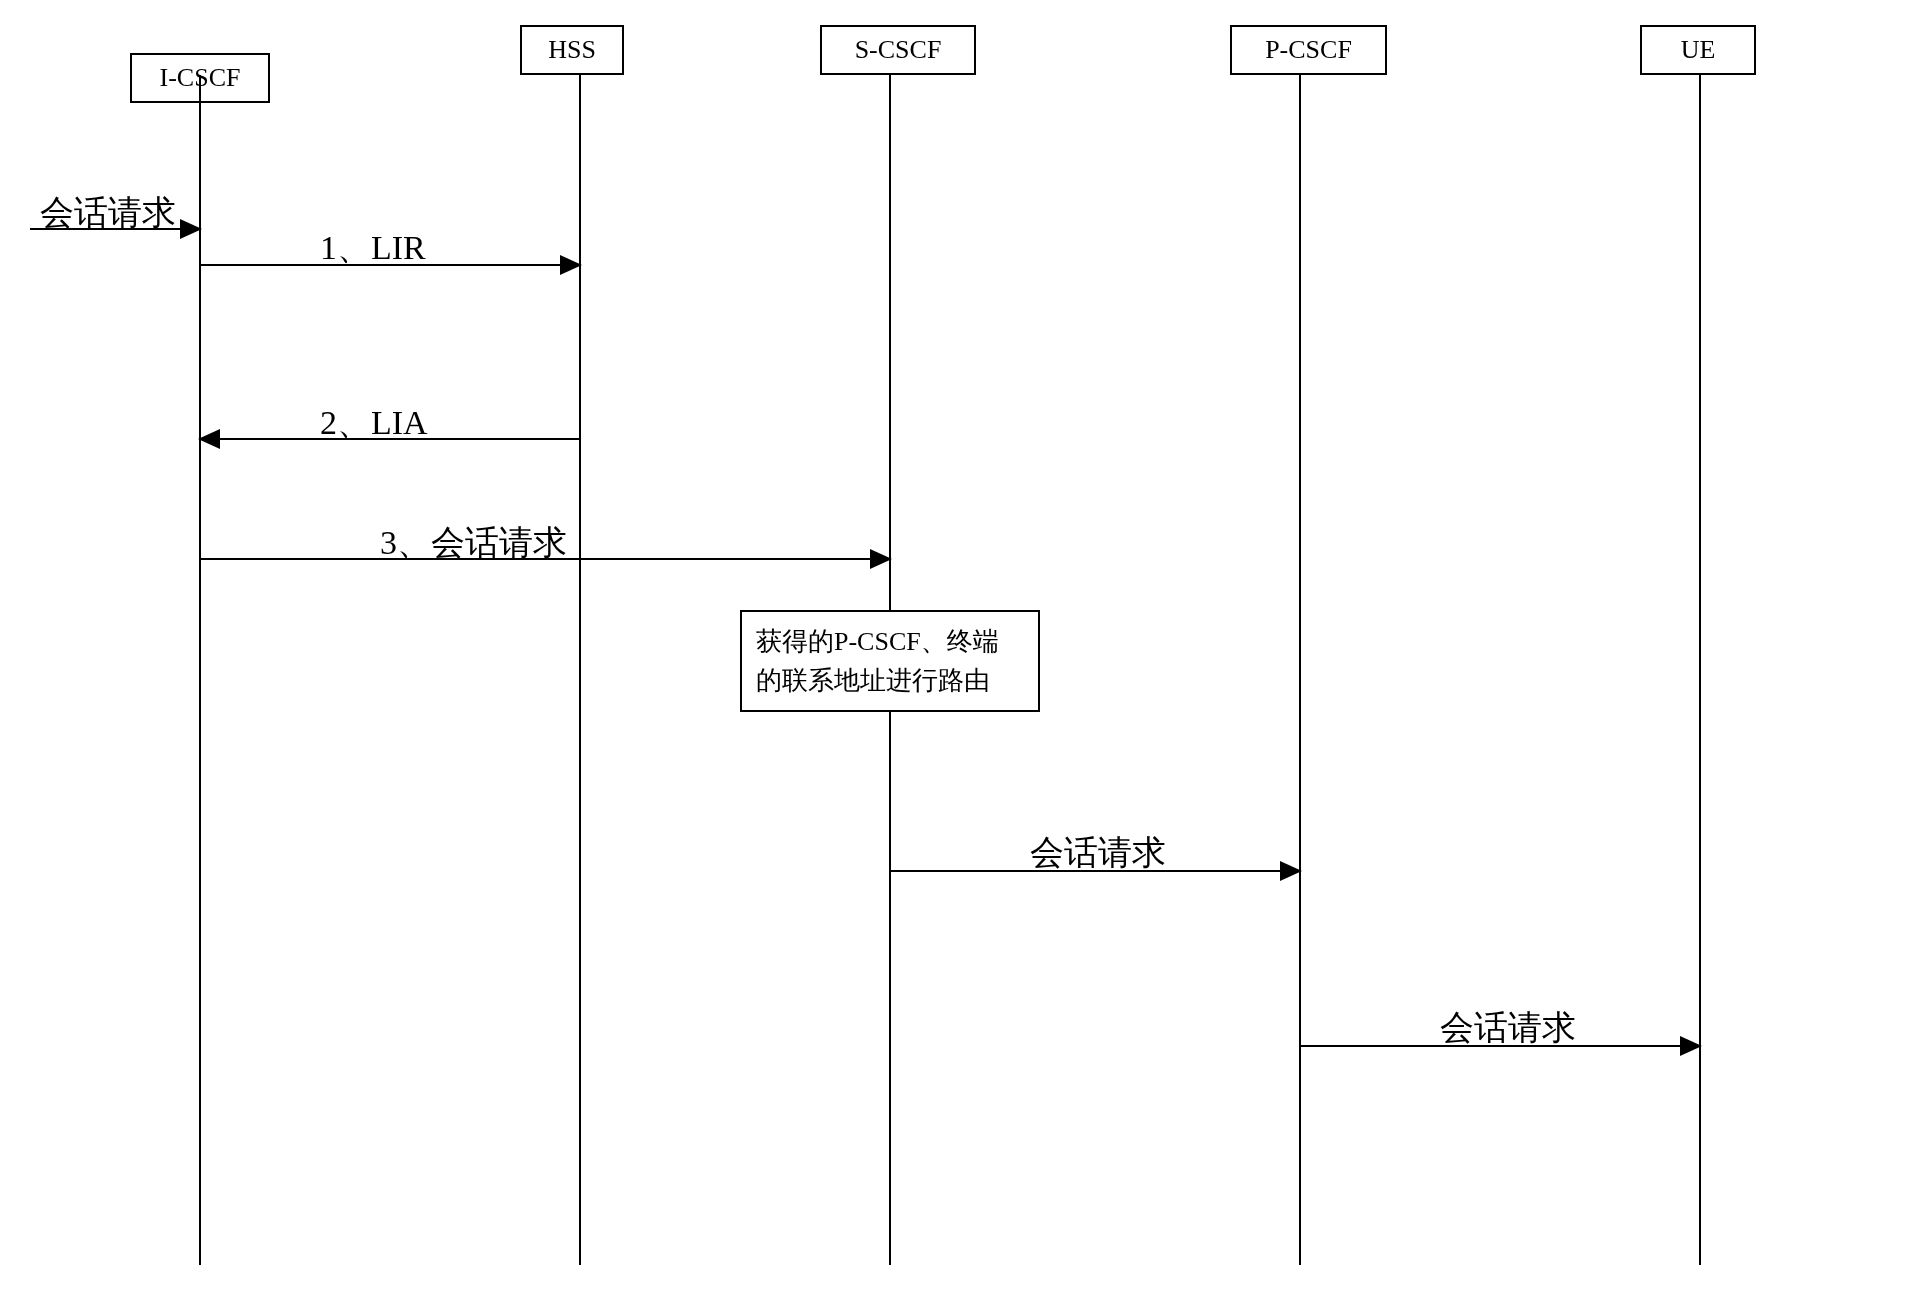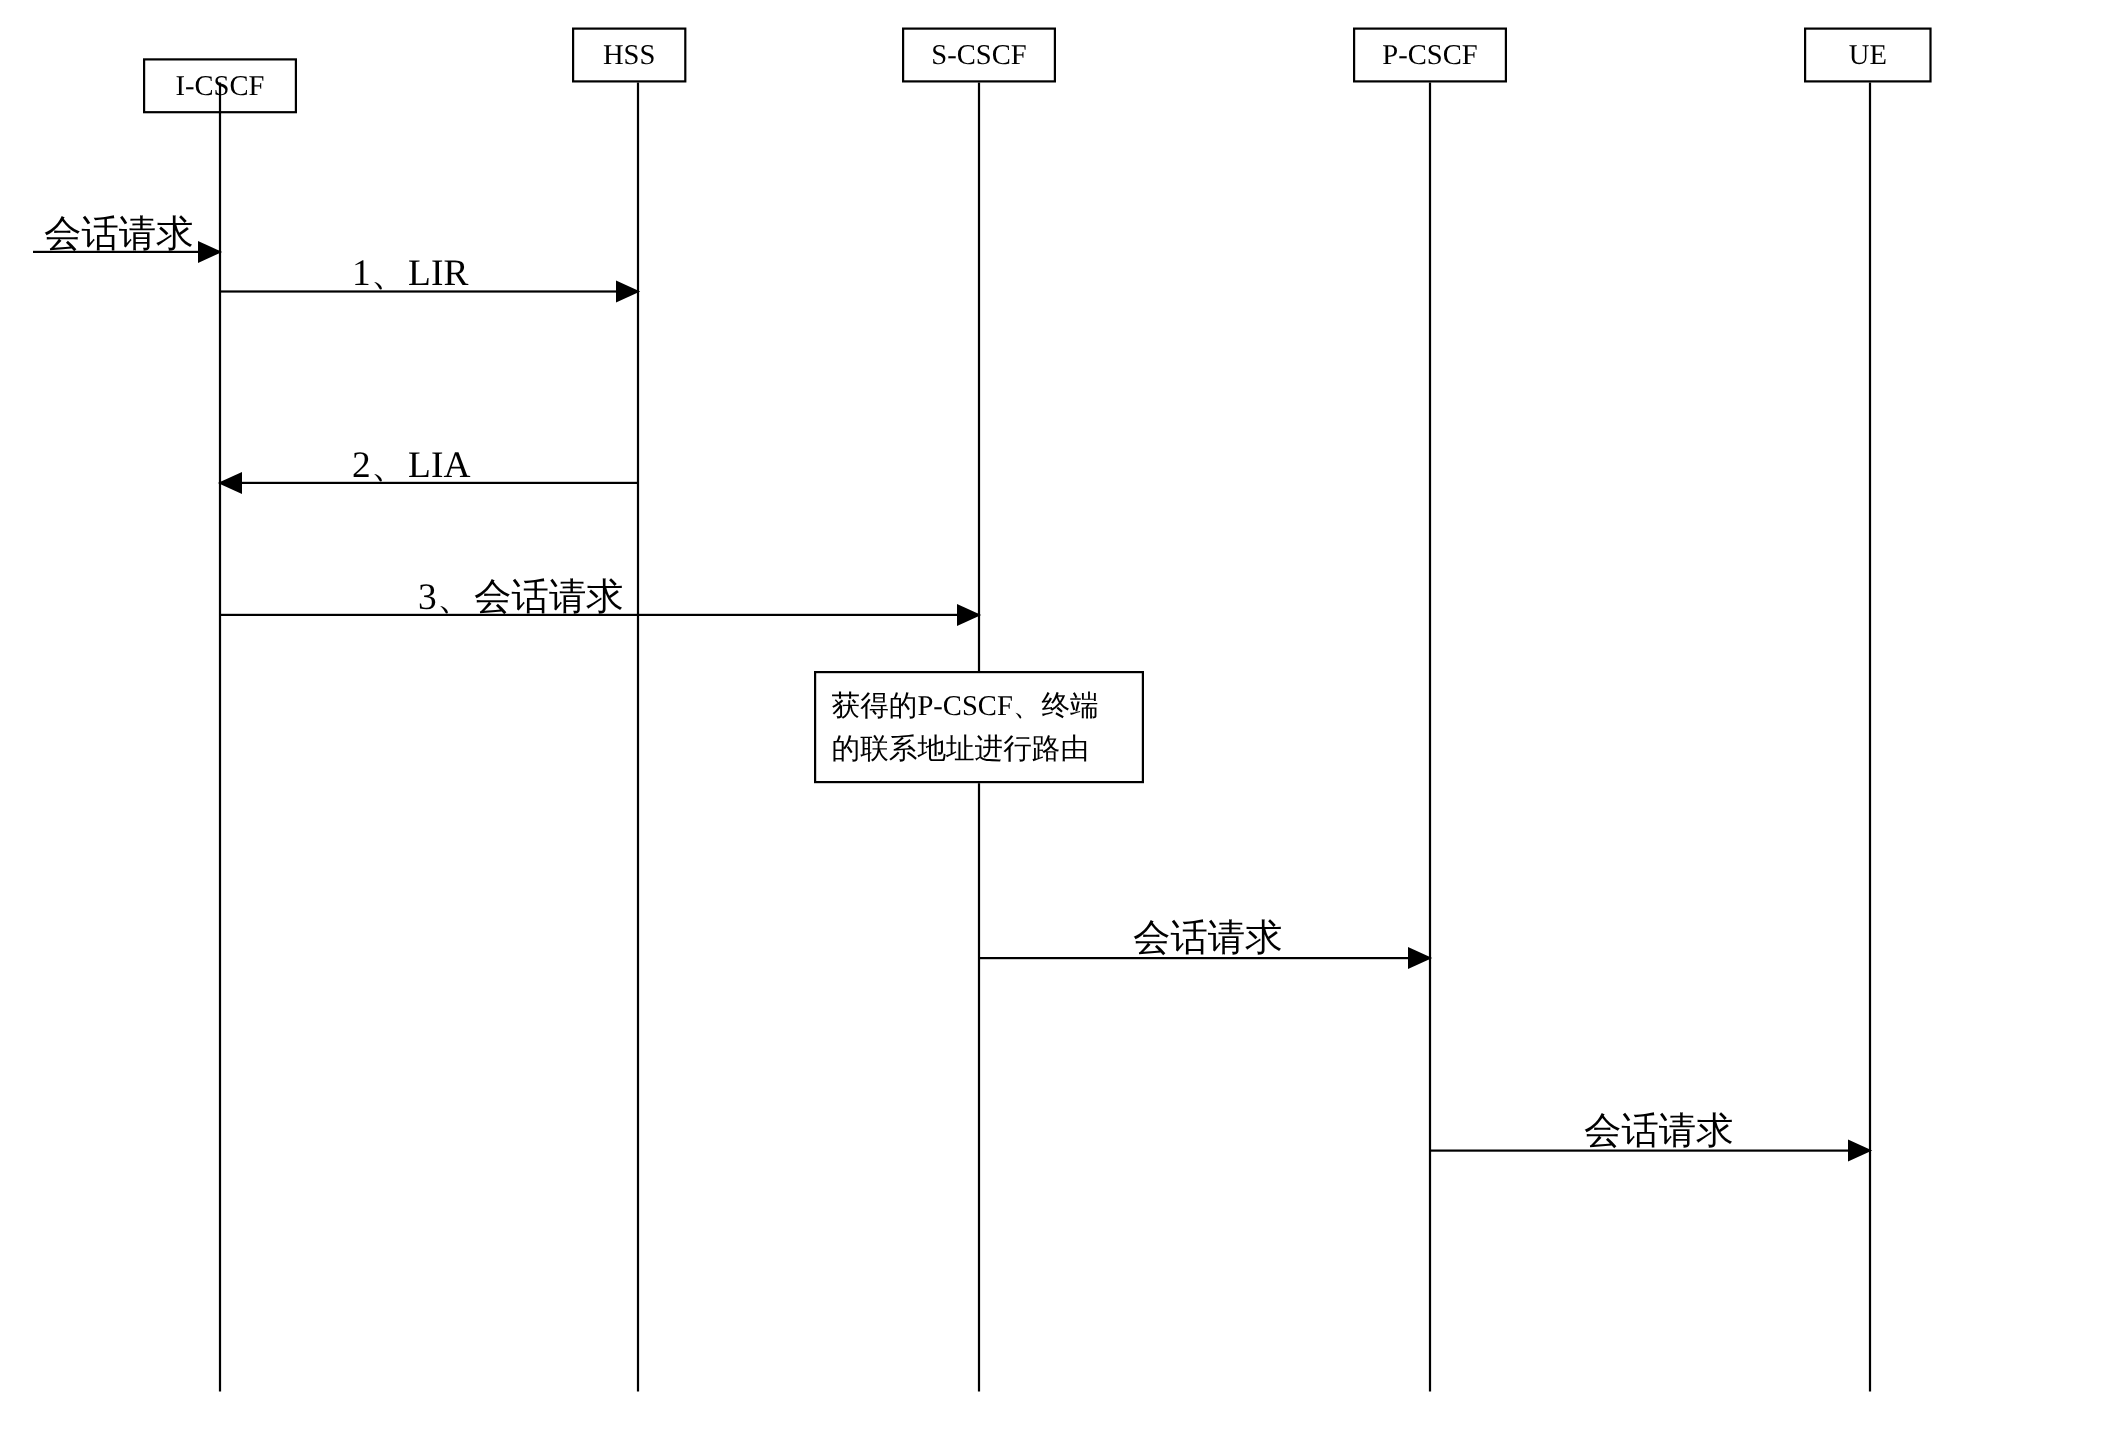--- a/index.html
+++ b/index.html
@@ -66,24 +66,24 @@
   </style>
 </head>
 <body>
 
 <div class="lifeline-box" style="left:130px;width:140px;margin-top:28px;">
   <span>I-CSCF</span>
 </div>
 <div class="lifeline-box" style="left:520px;width:104px;">
   <span>HSS</span>
 </div>
-<div class="lifeline-box" style="left:820px;width:140px;">
+<div class="lifeline-box" style="left:820px;width:156px;">
   <span>S-CSCF</span>
 </div>
-<div class="lifeline-box" style="left:1230px;width:140px;">
+<div class="lifeline-box" style="left:1230px;width:157px;">
   <span>P-CSCF</span>
 </div>
 <div class="lifeline-box" style="left:1640px;width:116px;">
   <span>UE</span>
 </div>
 
 <div class="lifeline" style="left:199px;height:1190px;"></div>
 <div class="lifeline" style="left:579px;height:1190px;"></div>
 <div class="lifeline" style="left:889px;height:1190px;"></div>
 <div class="lifeline" style="left:1299px;height:1190px;"></div>

